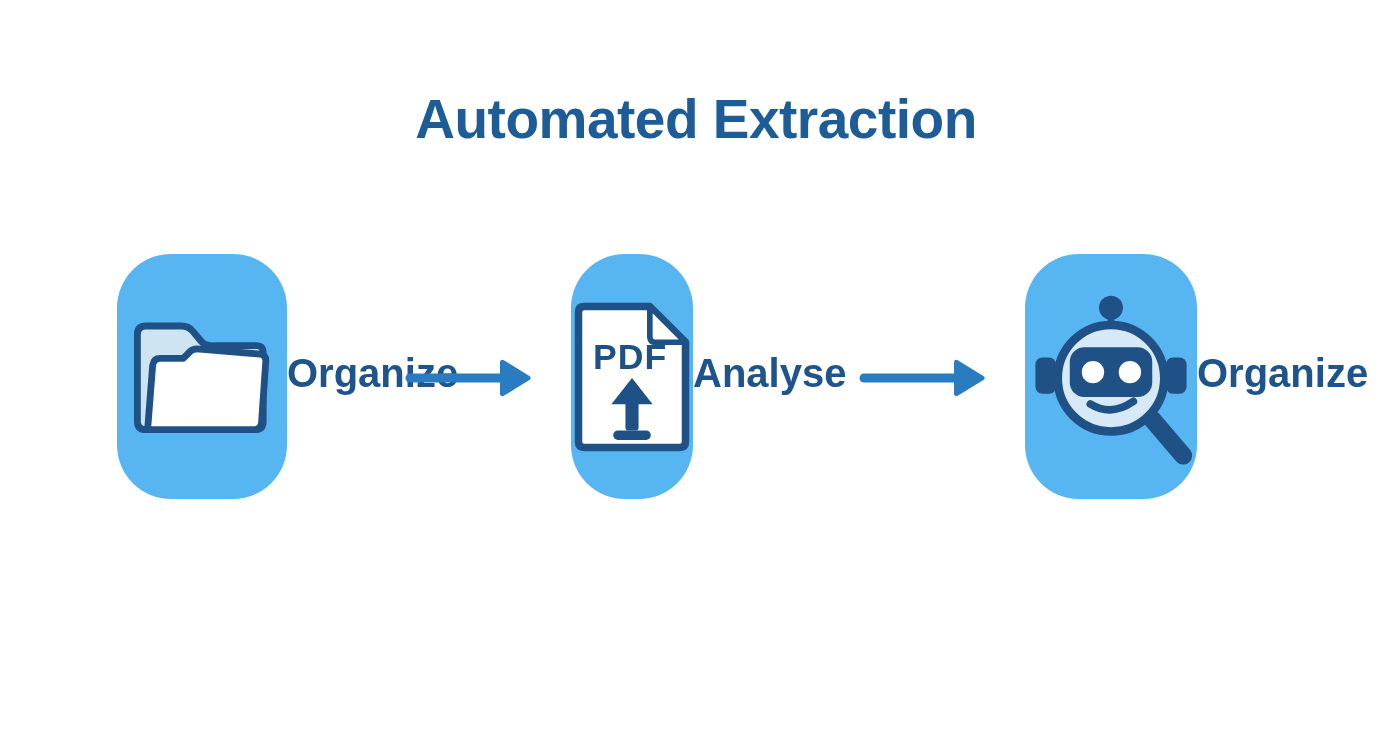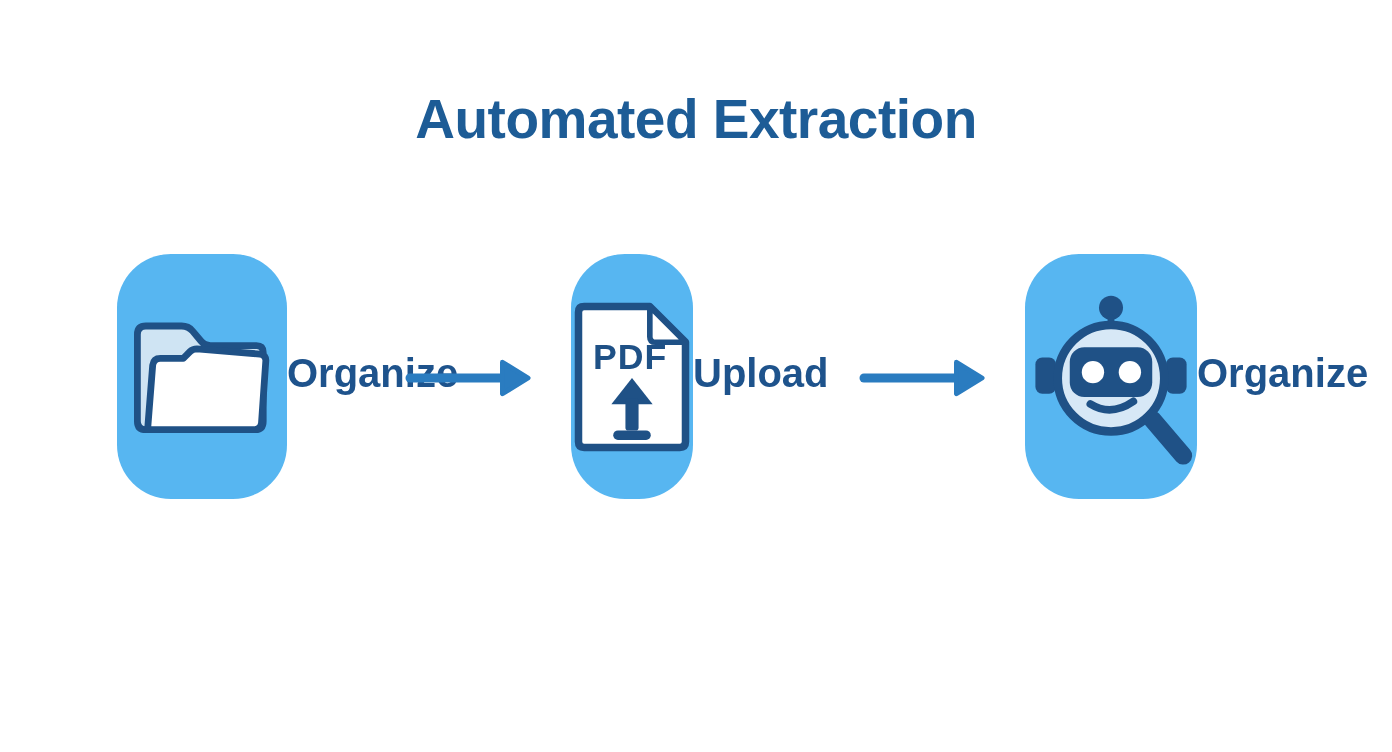--- a/index.html
+++ b/index.html
@@ -106,21 +106,21 @@
           <path class="fill-white stroke-navy" stroke-width="8" stroke-linejoin="round" d="M14,10 Q8,10 8,16 L8,154 Q8,160 14,160 L116,160 Q122,160 122,154 L122,48 L84,10 Z"></path>
           <path class="fill-white stroke-navy" stroke-width="6" stroke-linejoin="round" d="M84,10 L84,42 Q84,48 90,48 L122,48 Z"></path>
 
           <text class="pdf-text fill-navy" x="63" y="76" text-anchor="middle">PDF</text>
 
           <polygon class="fill-navy" points="65,86 43,114 87,114"></polygon>
           <rect class="fill-navy" x="58" y="108" width="14" height="34" rx="3"></rect>
           <rect class="fill-navy" x="45" y="142" width="40" height="10" rx="5"></rect>
         </svg>
       </div>
-      <div class="step-label">Upload</div>
+      <div class="step-label">Analyse</div>
     </div>
 
     <svg class="arrow" width="128" height="44" viewBox="0 0 130 44">
       <line class="stroke-arrow" x1="5" y1="22" x2="100" y2="22" stroke-width="9" stroke-linecap="round"></line>
       <polygon class="fill-arrow stroke-arrow" stroke-width="5" stroke-linejoin="round" points="99,6 125,22 99,38"></polygon>
     </svg>
 
     <div class="step">
       <div class="tile">
         <svg width="172" height="189" viewBox="0 0 200 220">

